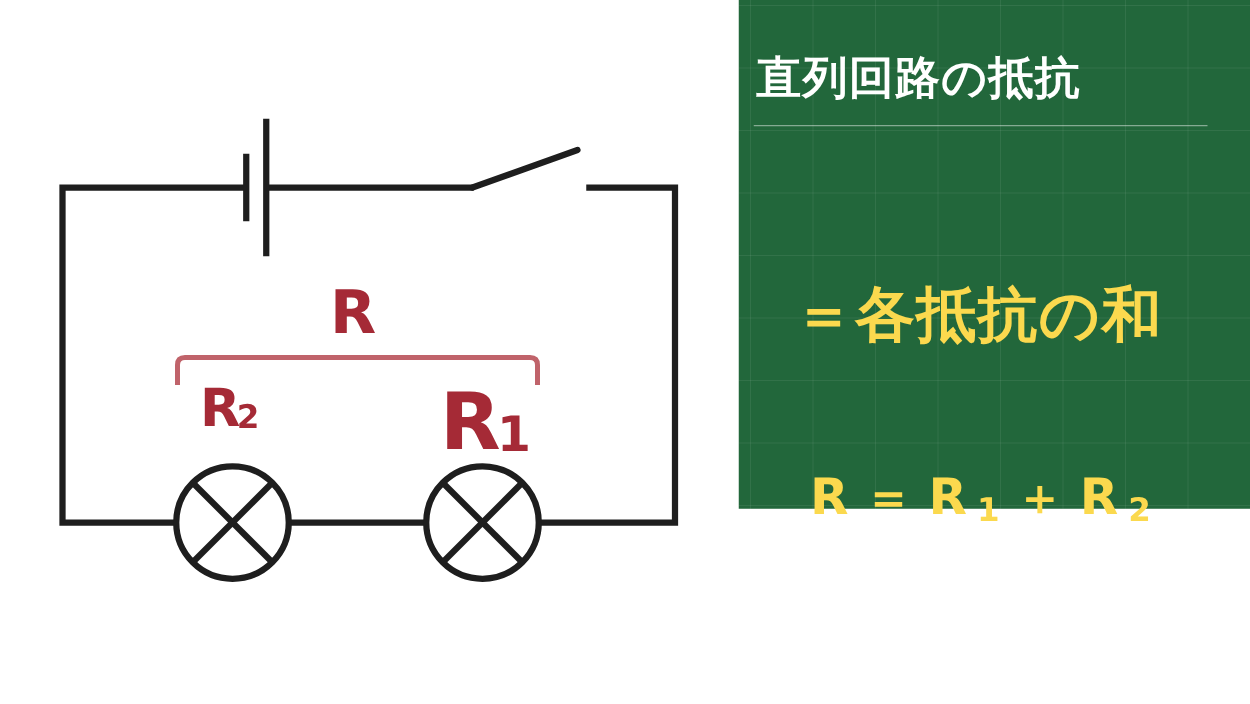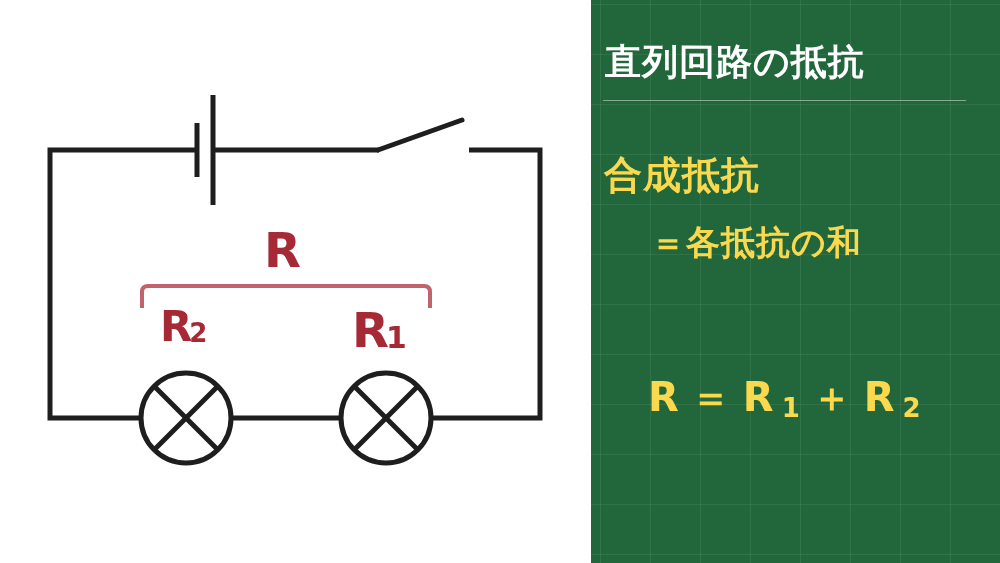--- a/index.html
+++ b/index.html
@@ -10,24 +10,24 @@
     }
     .left-panel { position: absolute; left: 0; top: 0; width: 591px; height: 563px; background: #ffffff; }
     .circuit-svg { position: absolute; left: 0; top: 0; }
     .circuit-label {
       position: absolute; color: #a52a36; font-weight: bold;
       font-family: "DejaVu Sans", sans-serif; line-height: 1; white-space: nowrap;
     }
     .circuit-label sub { font-size: 0.62em; vertical-align: baseline; position: relative; top: 0.05em; margin-left: -1px; }
     .label-r-total { left: 264px; top: 226px; font-size: 48px; }
     .label-r2 { left: 160px; top: 306px; font-size: 42px; letter-spacing: -2px; }
-    .label-r1 { left: 352px; top: 306px; font-size: 48px; letter-spacing: -2px; }
+    .label-r1 { left: 352px; top: 306px; font-size: 63px; letter-spacing: -2px; }
 
     .right-panel {
-      position: absolute; left: 591px; top: 0; width: 409px; height: 563px;
+      position: absolute; left: 591px; top: 0; width: 409px; height: 407px;
       background-color: #22673b;
       background-image:
         linear-gradient(to right, rgba(255,255,255,0.07) 1px, transparent 1px),
         linear-gradient(to bottom, rgba(255,255,255,0.07) 1px, transparent 1px);
       background-size: 50px 50px;
       background-position: 9px 4px;
     }
     .panel-title {
       position: absolute; left: 14px; top: 38px;
       color: #ffffff; font-size: 36px; font-weight: bold; white-space: nowrap;
@@ -35,22 +35,22 @@
     }
     .panel-divider {
       position: absolute; left: 12px; top: 100px; width: 363px; height: 1px;
       background: rgba(255,255,255,0.45);
     }
     .rule-line1 {
       position: absolute; left: 13px; top: 150px;
       color: #fbd94e; font-size: 38px; font-weight: bold; white-space: nowrap; letter-spacing: 1px;
     }
     .rule-line2 {
-      position: absolute; left: 60px; top: 220px;
-      color: #fbd94e; font-size: 34px; font-weight: bold; white-space: nowrap; letter-spacing: 1px;
+      position: absolute; left: 44px; top: 220px;
+      color: #fbd94e; font-size: 48px; font-weight: bold; white-space: nowrap; letter-spacing: 1px;
     }
     .formula {
       position: absolute; left: 57px; top: 370px;
       color: #fbd94e; font-size: 40px; font-weight: bold; white-space: nowrap;
       display: flex; align-items: baseline;
     }
     .formula span { display: inline-block; }
     .formula .op { margin: 0 12px; }
     .formula .sub { font-size: 26px; position: relative; top: 6px; margin-left: 8px; }
   </style>
@@ -101,21 +101,20 @@
     <span>R</span><sub>2</sub>
   </div>
   <div class="circuit-label label-r1">
     <span>R</span><sub>1</sub>
   </div>
 </div>
 
 <div class="right-panel">
   <div class="panel-title">直列回路の抵抗</div>
   <div class="panel-divider"></div>
-  <div class="rule-line1">合成抵抗</div>
   <div class="rule-line2">＝各抵抗の和</div>
   <div class="formula">
     <span>R</span>
     <span class="op">＝</span>
     <span>R</span>
     <span class="sub">1</span>
     <span class="op">＋</span>
     <span>R</span>
     <span class="sub">2</span>
   </div>

